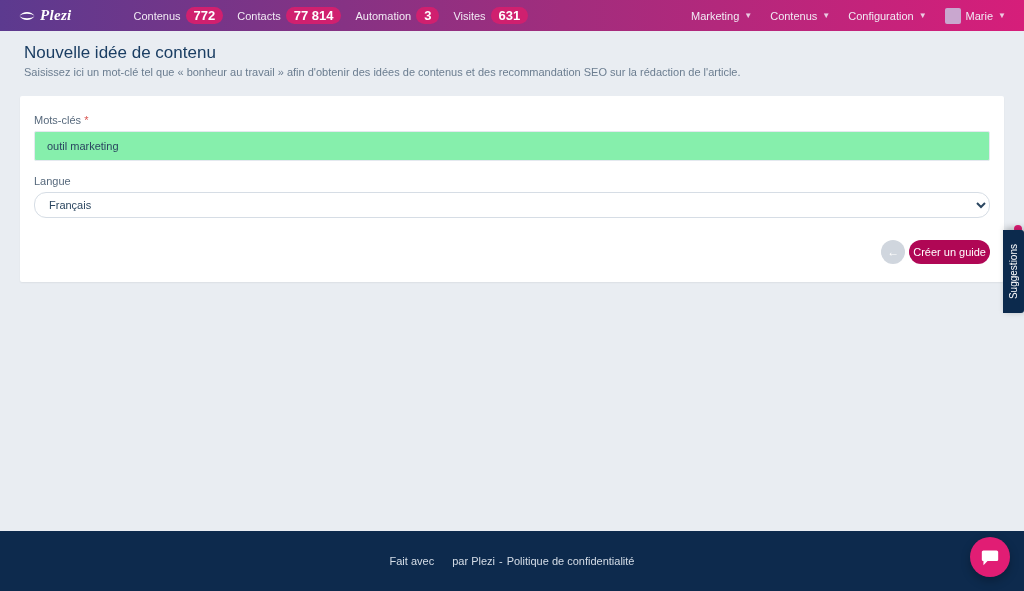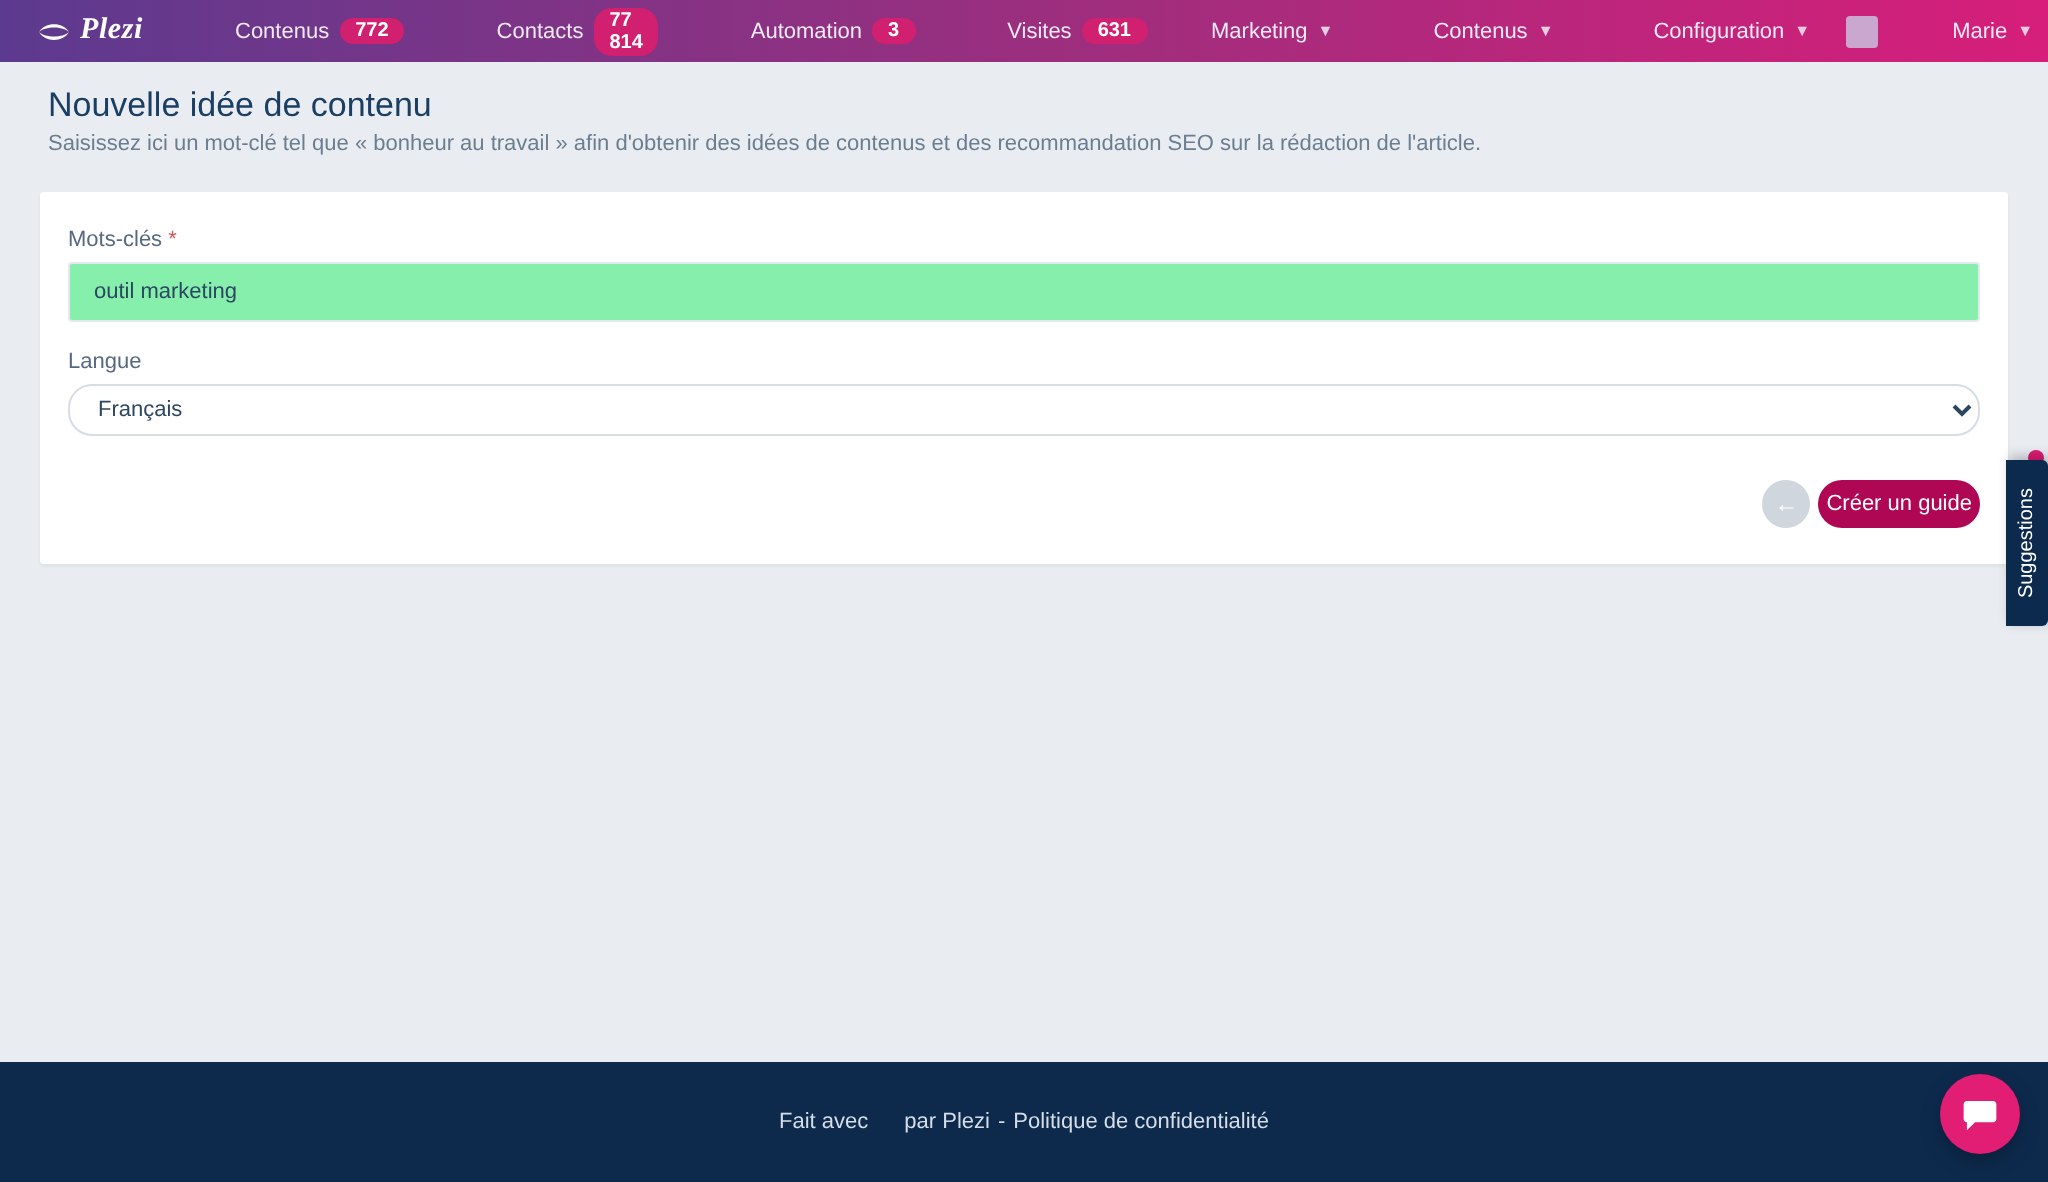--- a/index.html
+++ b/index.html
@@ -13,20 +13,21 @@
   }
   
   .topnav {
     height: 31px;
     background: linear-gradient(90deg, #5c3a8f 0%, #a12d7d 55%, #d61e7a 100%);
     display: flex;
     align-items: center;
     padding: 0 18px;
     color: #fff;
     font-size: 11px;
+    gap: 48px;
   }
   .brand {
     display: flex;
     align-items: center;
     margin-right: 14px;
   }
   .brand svg { margin-right: 4px; }
   .brand-text {
     font-family: cursive;
     font-style: italic;
@@ -41,26 +42,26 @@
     align-items: center;
     gap: 18px;
   }
   .nav-item {
     display: flex;
     align-items: center;
     gap: 5px;
     cursor: pointer;
     color: #f1eaf4;
   }
-  .nav-item .label { font-size: 11px; margin-left: 32px; }
+  .nav-item .label { font-size: 11px; }
   .badge {
     background: #d0206f;
     border-radius: 9px;
     padding: 1px 8px;
-    font-size: 10px;
+    font-size: 13px;
     font-weight: 600;
     color: #fff;
   }
   .chev {
     font-size: 8px;
     opacity: .85;
   }
   .avatar {
     width: 16px; height: 16px;
     background: #c9a7cf;

